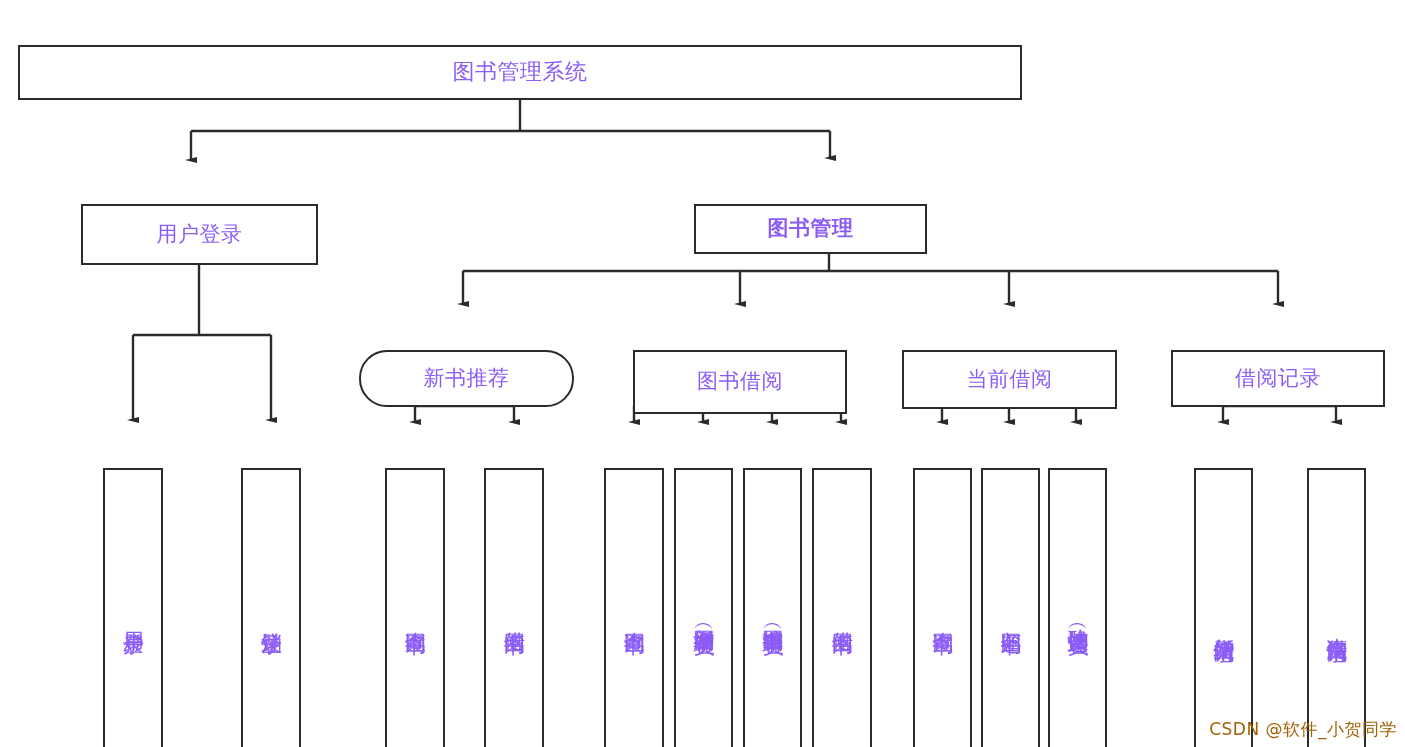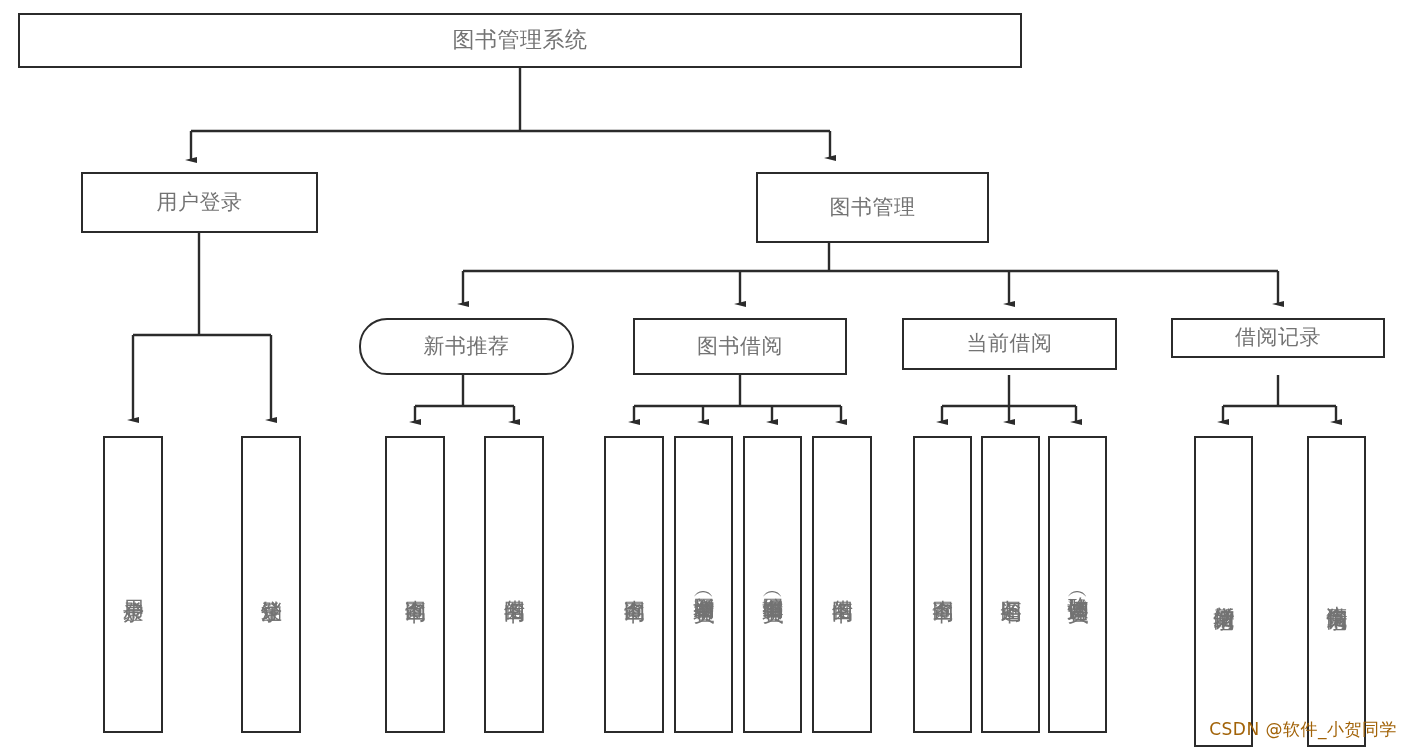--- a/index.html
+++ b/index.html
@@ -26,21 +26,22 @@
     pointer-events: none;
   }
   .node {
     position: absolute;
     box-sizing: border-box;
     border: 2px solid #2b2b2b;
     background: #ffffff;
     display: flex;
     align-items: center;
     justify-content: center;
-    color: #737373;
+    color: #8b5cf6;
+    margin-top: 32px;
   }
   .node.h {
     font-size: 21px;
     line-height: 1.2;
     letter-spacing: 0.5px;
     white-space: nowrap;
   }
   .node.root {
     font-size: 22px;
   }
@@ -122,26 +123,26 @@
       <path d="M1278,375 L1278,406"></path>
       <path d="M1223,406 L1336,406"></path>
       <path d="M1223,406 L1223,422" marker-end="url(#arrow)"></path>
       <path d="M1336,406 L1336,422" marker-end="url(#arrow)"></path>
     </g>
   </svg>
 
   <div class="node h root" style="left:18px; top:13px; width:1004px; height:55px;">图书管理系统</div>
 
   <div class="node h" style="left:81px; top:172px; width:237px; height:61px;">用户登录</div>
-  <div class="node h" style="left:756px; top:172px; width:233px; height:71px;">图书管理</div>
+  <div class="node h" style="left:694px; top:172px; width:233px; height:50px;font-weight:bold;">图书管理</div>
 
   <div class="node h" style="left:359px; top:318px; width:215px; height:57px;border-radius:28px;">新书推荐</div>
-  <div class="node h" style="left:633px; top:318px; width:214px; height:57px;">图书借阅</div>
-  <div class="node h" style="left:902px; top:318px; width:215px; height:52px;">当前借阅</div>
-  <div class="node h" style="left:1171px; top:318px; width:214px; height:40px;text-align:center;">借阅记录</div>
+  <div class="node h" style="left:633px; top:318px; width:214px; height:64px;">图书借阅</div>
+  <div class="node h" style="left:902px; top:318px; width:215px; height:59px;">当前借阅</div>
+  <div class="node h" style="left:1171px; top:318px; width:214px; height:57px;text-align:center;">借阅记录</div>
 
   <div class="node v" style="left:103px; top:436px; width:60px; height:297px;">
       <span>用户登录</span>
     </div>
   <div class="node v" style="left:241px; top:436px; width:60px; height:297px;">
       <span>注销登录</span>
     </div>
 
   <div class="node v" style="left:385px; top:436px; width:60px; height:297px;">
       <span>查询图书</span>

